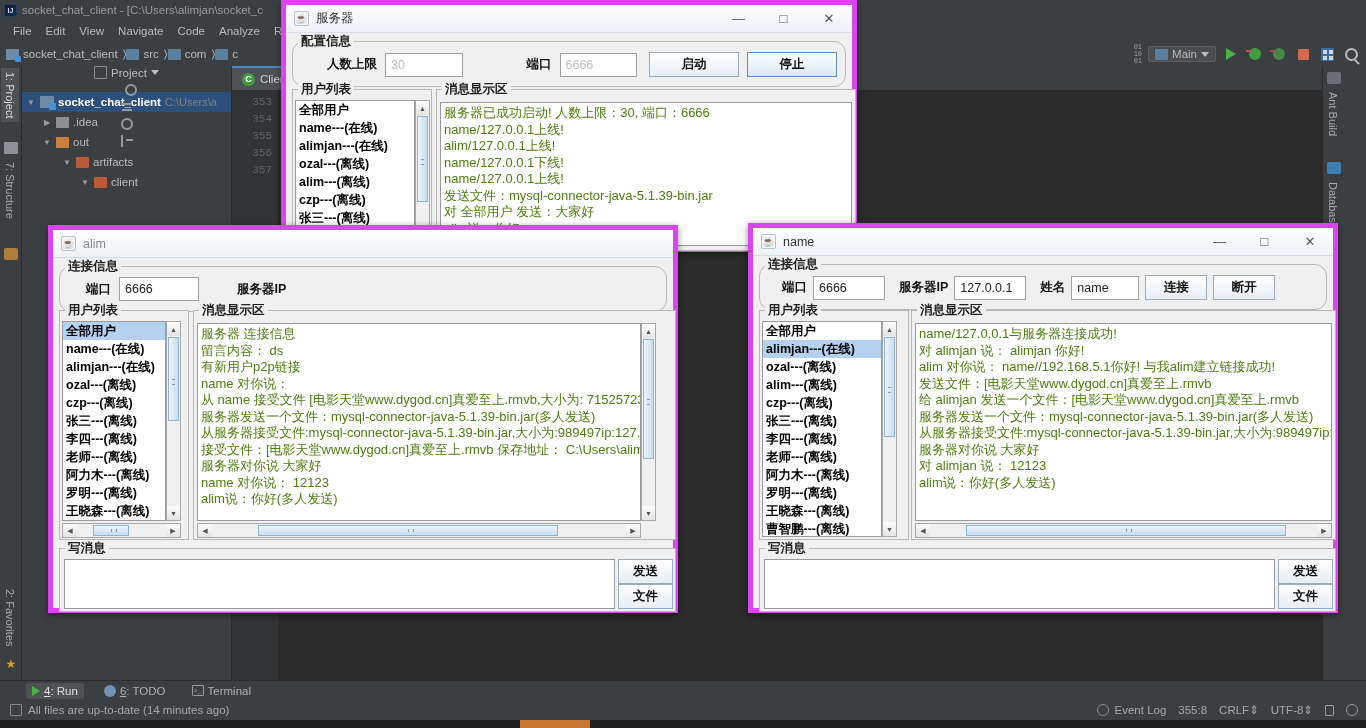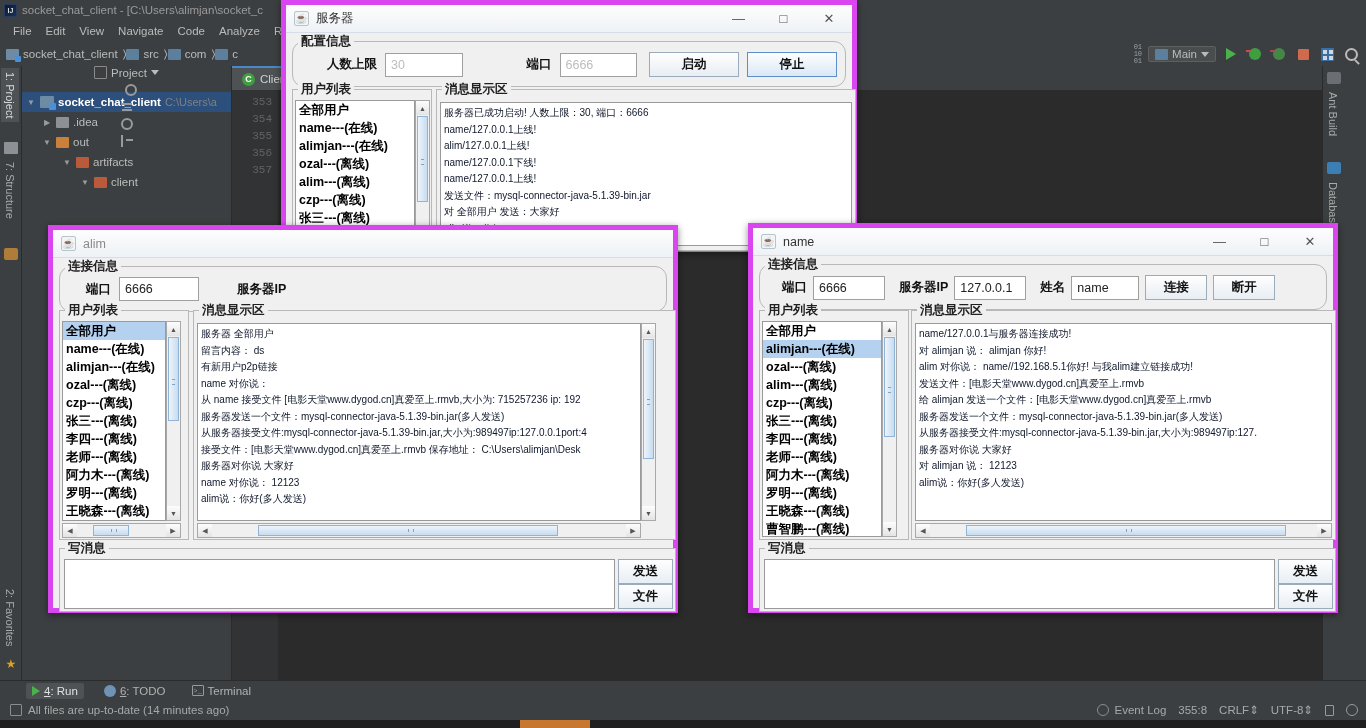--- a/index.html
+++ b/index.html
@@ -219,21 +219,21 @@
   .litem {
     font-size: 12.5px; color: #000; height: 18px; line-height: 18px;
     padding-left: 3px; white-space: nowrap; font-weight: bold;
   }
   .litem.sel { background: #b4d2f0; }
 
   .msg-box {
     position: absolute; background: #ffffff; border: 1px solid #9a9a9a; overflow: hidden;
   }
   .mline {
-    font-size: 10px; color: #0f172a; height: 16.5px; line-height: 16.5px;
+    font-size: 13px; color: #4d7c0f; height: 16.5px; line-height: 16.5px;
     white-space: nowrap; padding-left: 3px;
   }
 
   .text-area {
     position: absolute; background: #ffffff; border: 1px solid #9a9a9a;
   }
 
   
   .vsb { position:absolute; width:15px; background:#f0f0f0; border:1px solid #a8a8a8; }
   .vsb .arw { height:14px; background:linear-gradient(#fdfdfd,#e4e4e4); display:flex;
@@ -546,21 +546,21 @@
       <div class="hsb" style="left:2px;top:212px;width:119px;">
         <div class="arw">◀</div>
         <div class="thumb" style="left:30px;width:36px;"></div>
         <div class="arw" style="position:absolute;right:0;top:0;">▶</div>
       </div>
     </div>
 
     <div class="panel-box" style="position:absolute;left:140px;top:80px;width:483px;height:230px;">
       <span class="gl">消息显示区</span>
       <div class="msg-box" style="left:3px;top:12px;width:444px;height:198px;padding-top:2px;">
-        <div class="mline">服务器 全部用户</div>
+        <div class="mline">服务器 连接信息</div>
         <div class="mline">  留言内容： ds</div>
         <div class="mline">有新用户p2p链接</div>
         <div class="mline">name 对你说：</div>
         <div class="mline">从 name 接受文件 [电影天堂www.dygod.cn]真爱至上.rmvb,大小为: 715257236  ip: 192</div>
         <div class="mline">服务器发送一个文件：mysql-connector-java-5.1.39-bin.jar(多人发送)</div>
         <div class="mline">从服务器接受文件:mysql-connector-java-5.1.39-bin.jar,大小为:989497ip:127.0.0.1port:4</div>
         <div class="mline">接受文件：[电影天堂www.dygod.cn]真爱至上.rmvb   保存地址： C:\Users\alimjan\Desk</div>
         <div class="mline">服务器对你说  大家好</div>
         <div class="mline">name 对你说： 12123</div>
         <div class="mline">alim说：你好(多人发送)</div>

